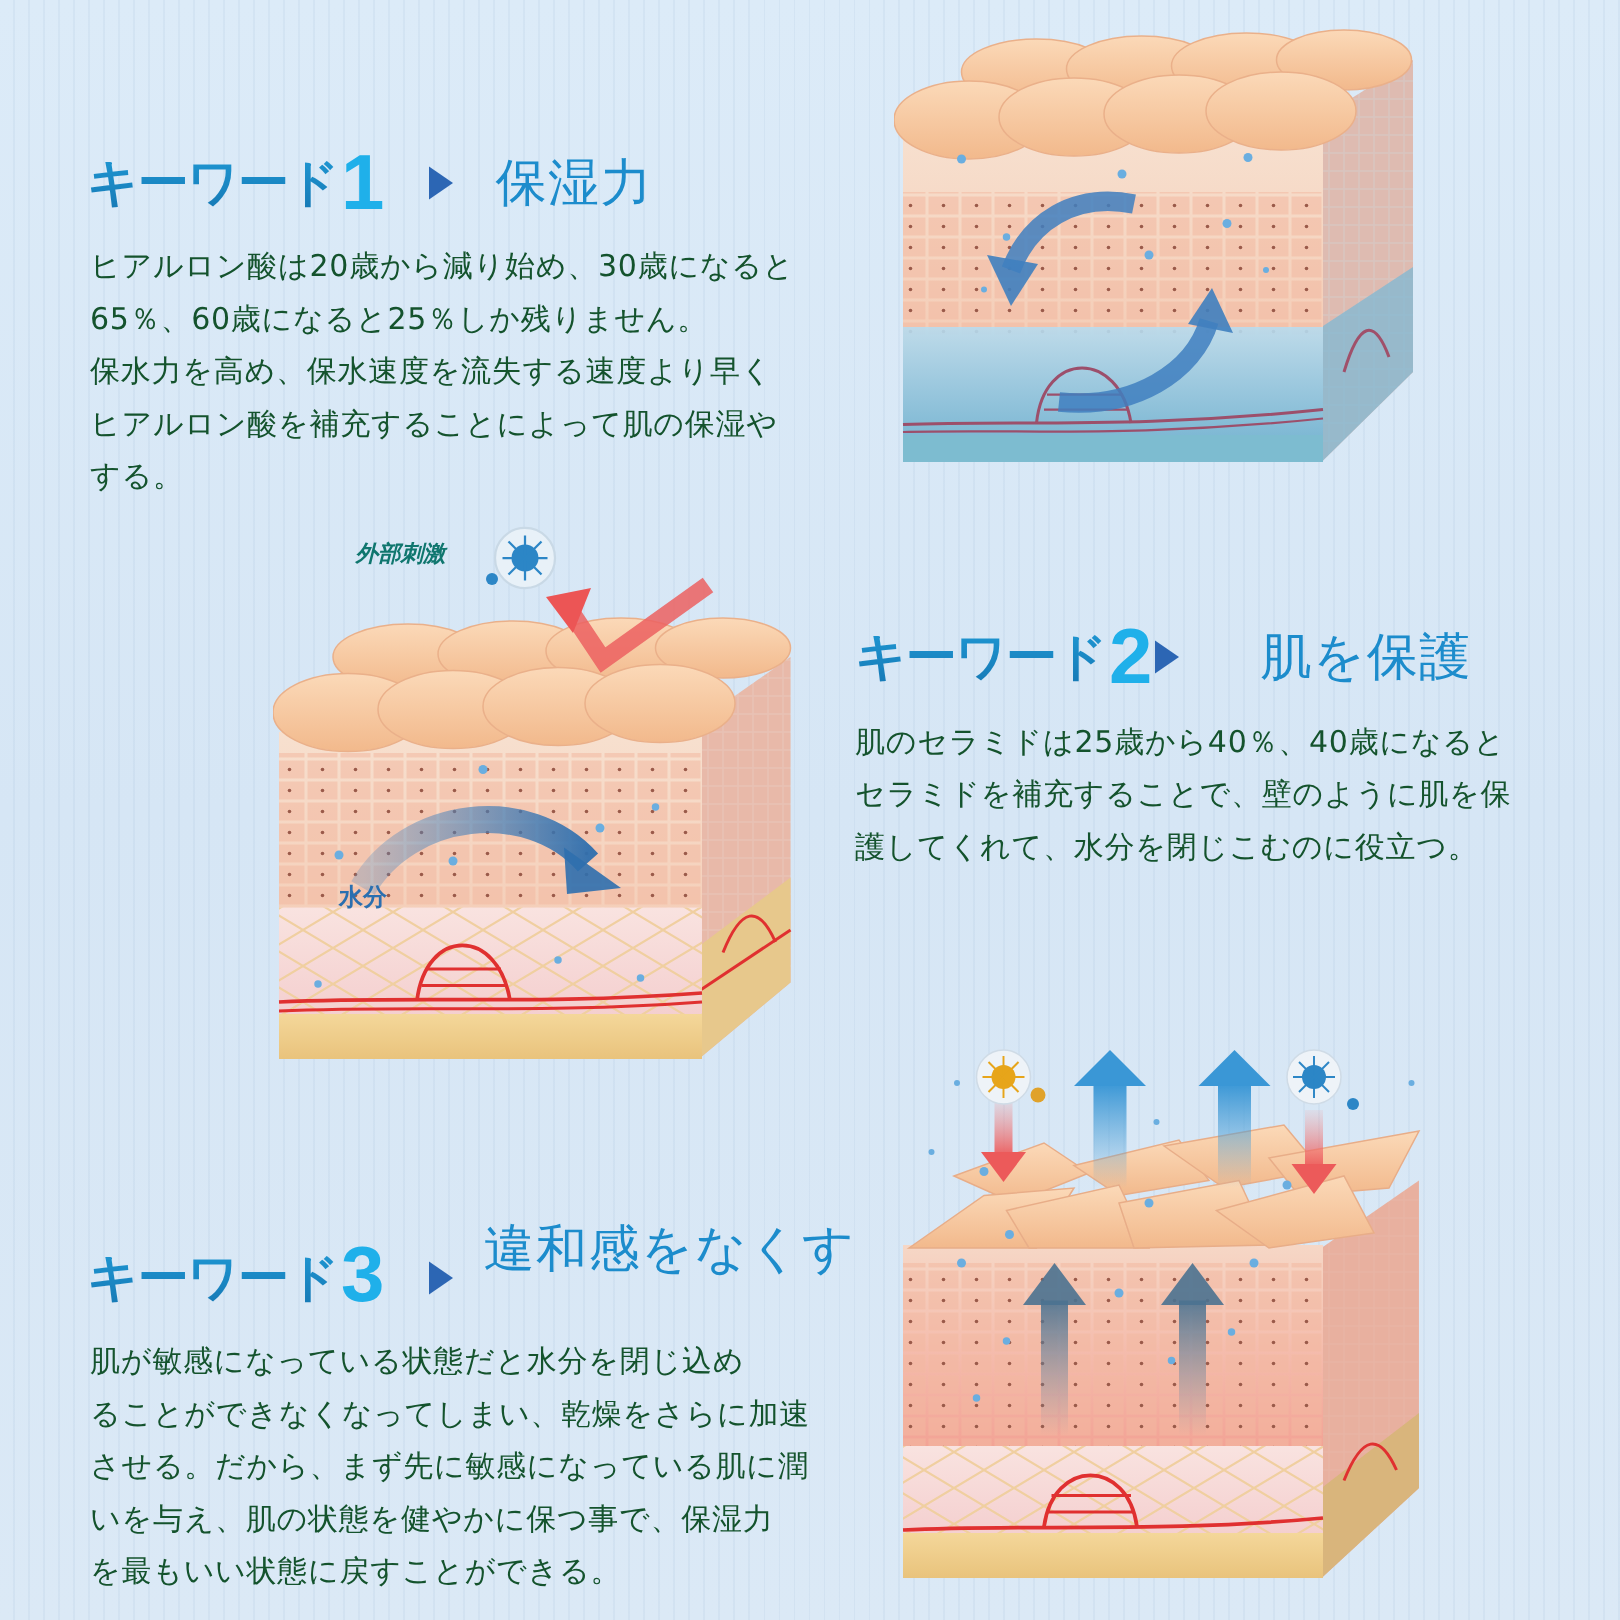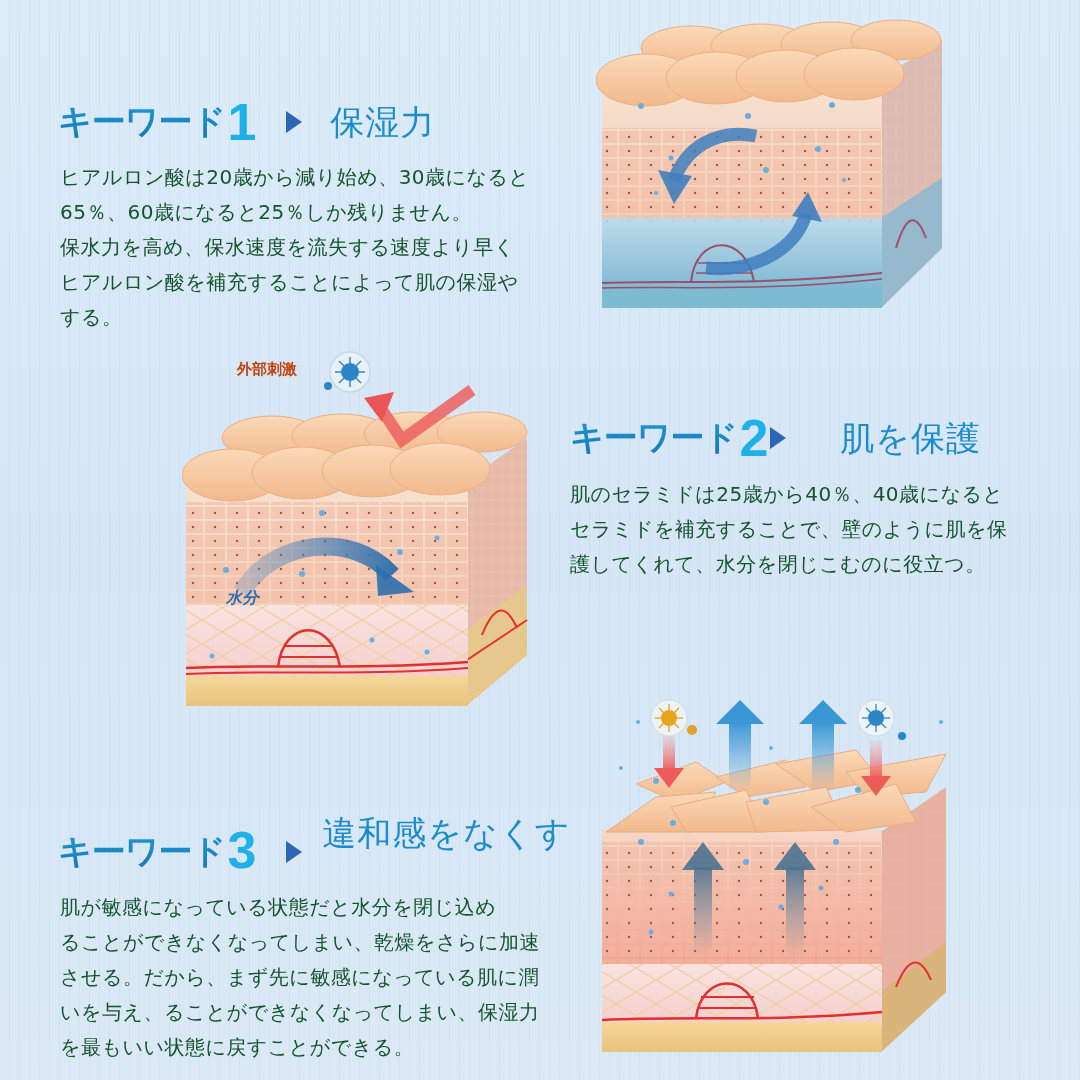--- a/index.html
+++ b/index.html
@@ -54,28 +54,28 @@
     line-height: 35px;
     color: #14532d;
     letter-spacing: 0.5px;
   }
   .body-text div { white-space: nowrap; }
   .illus { position: absolute; }
   .callout {
     position: absolute;
     font-size: 15px;
     font-weight: bold;
-    color: #c2410c;
+    color: #0f766e;
+    font-style: italic;
   }
   .callout-blue {
     position: absolute;
     font-size: 16px;
     font-weight: bold;
     color: #2a6fb0;
-    font-style: italic;
   }
 </style>
 </head>
 <body>
 
 <svg width="0" height="0" style="position:absolute">
   <defs>
     <linearGradient id="bumpGrad" x1="0" y1="0" x2="0" y2="1">
       <stop offset="0" stop-color="#fbd9b8"></stop>
       <stop offset="1" stop-color="#f2b98c"></stop>
@@ -265,21 +265,21 @@
   <span class="kw-num" style="margin-top:34px;">3</span>
   <span class="tri" style="margin-left:30px; margin-top:38px;"></span>
   <div style="margin-left:20px;">
     <div class="kw-title">違和感をなくす</div>
   </div>
 </div>
 <div class="body-text" style="left:60px; top:890px;">
   <div>肌が敏感になっている状態だと水分を閉じ込め</div>
   <div>ることができなくなってしまい、乾燥をさらに加速</div>
   <div>させる。だから、まず先に敏感になっている肌に潤</div>
-  <div>いを与え、ることができなくなってしまい、保湿力</div>
+  <div>いを与え、肌の状態を健やかに保つ事で、保湿力</div>
   <div>を最もいい状態に戻すことができる。</div>
 </div>
 
 <svg class="illus" style="left:596px; top:692px;" width="360" height="365" viewBox="0 0 360 365">
 
   <polygon points="285,140 350,95 350,300 285,360" fill="#e8b4a4"></polygon>
   <polygon points="285,140 350,95 350,300 285,360" fill="url(#cellsSide)" opacity="0.6"></polygon>
   <polygon points="285,300 350,250 350,300 285,360" fill="#d9b57c"></polygon>
   <path d="M300 295 Q318 250 335 288" fill="none" stroke="#e03030" stroke-width="2"></path>
 

